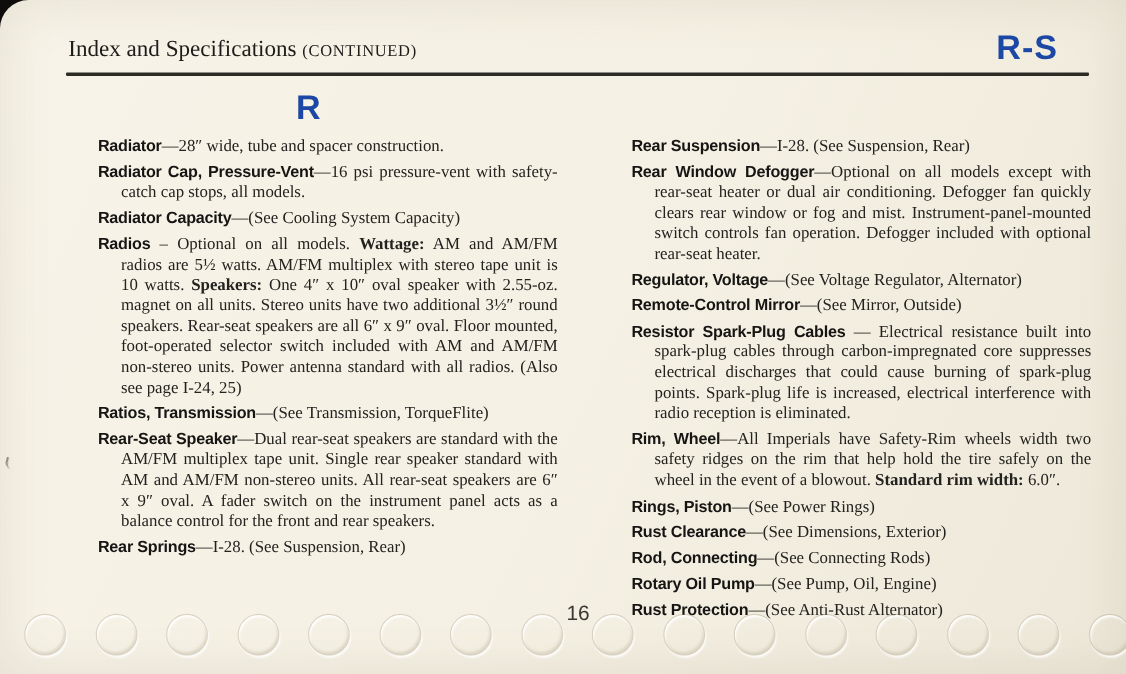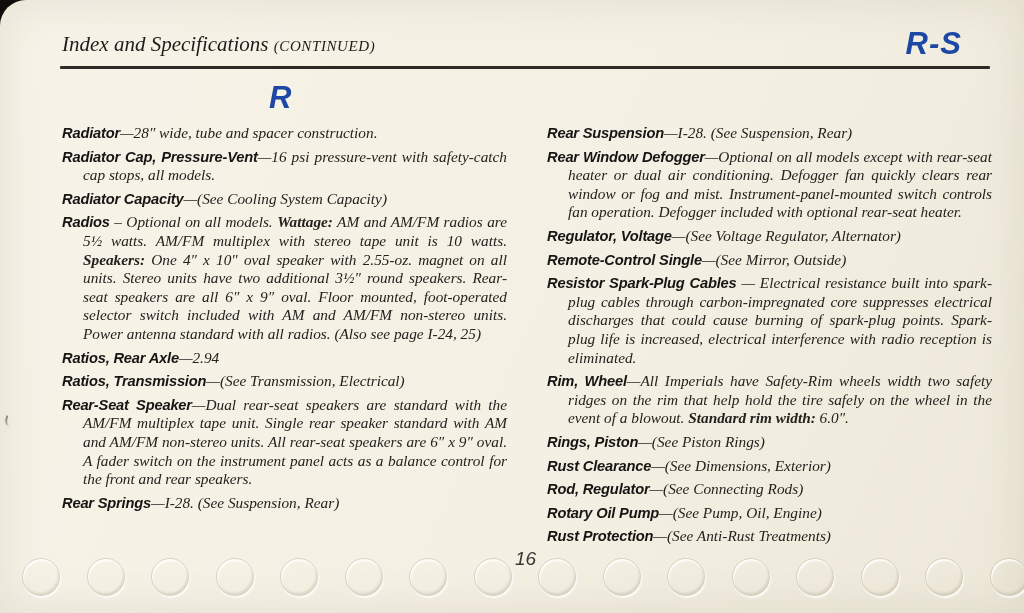--- a/index.html
+++ b/index.html
@@ -7,21 +7,20 @@
     width:1024px;height:613px;
     background:#0e0d0b;
     position:relative;overflow:hidden;
     font-family:"Liberation Serif", serif;
   }
   .page{
     position:absolute;inset:0;
     background:linear-gradient(115deg,#f7f3e8 0%,#f4f0e3 55%,#ede8d9 100%);
     border-top-left-radius:26px;
     box-shadow:inset 0 0 46px rgba(125,113,86,0.14);
-    font-style:italic;
   }
   
   .header-title{
     position:absolute;left:62px;top:32px;
     font-size:21px;color:#1d1c19;white-space:nowrap;
   }
   .header-title .continued{
     font-size:15px;letter-spacing:0.6px;
   }
   .letter-range{
@@ -36,21 +35,21 @@
   .section-letter{
     position:absolute;left:269px;top:80px;
     font-family:"Liberation Sans",sans-serif;font-weight:700;
     font-size:31px;
   }
   
   .columns{
     position:absolute;left:62px;top:124px;width:930px;
     display:flex;gap:40px;
   }
-  .col{width:445px;}
+  .col{width:445px;margin-left:27px;}
   .entry{
     margin:0 0 5px 0;
     font-size:15.3px;line-height:18.6px;
     color:#23221f;
     text-align:justify;
     padding-left:21px;text-indent:-21px;
   }
   .term{
     font-family:"Liberation Sans",sans-serif;font-weight:700;
     font-size:14.7px;color:#161513;letter-spacing:-0.2px;
@@ -104,37 +103,36 @@
   <div class="rule"></div>
 
   <div class="section-letter" style="color: rgb(28, 71, 164);">R</div>
 
   <div class="columns">
     <div class="col" id="col-left">
         <p class="entry"><b class="term">Radiator</b><span class="seg">—28″ wide, tube and spacer construction.</span></p>
         <p class="entry"><b class="term">Radiator Cap, Pressure-Vent</b><span class="seg">—16 psi pressure-vent with safety-catch cap stops, all models.</span></p>
         <p class="entry"><b class="term">Radiator Capacity</b><span class="seg">—(See Cooling System Capacity)</span></p>
         <p class="entry"><b class="term">Radios</b><span class="seg"> – Optional on all models. </span><span class="seg bold">Wattage:</span><span class="seg"> AM and AM/FM radios are 5½ watts. AM/FM multiplex with stereo tape unit is 10 watts. </span><span class="seg bold">Speakers:</span><span class="seg"> One 4″ x 10″ oval speaker with 2.55-oz. magnet on all units. Stereo units have two additional 3½″ round speakers. Rear-seat speakers are all 6″ x 9″ oval. Floor mounted, foot-operated selector switch included with AM and AM/FM non-stereo units. Power antenna standard with all radios. (Also see page I-24, 25)</span></p>
-        <p class="entry"><b class="term">Ratios, Rear Axle</b><span class="seg">—2.94</span></p>
-        <p class="entry"><b class="term">Ratios, Transmission</b><span class="seg">—(See Transmission, Electrical)</span></p>
+        <p class="entry"><b class="term">Ratios, Transmission</b><span class="seg">—(See Transmission, TorqueFlite)</span></p>
         <p class="entry"><b class="term">Rear-Seat Speaker</b><span class="seg">—Dual rear-seat speakers are standard with the AM/FM multiplex tape unit. Single rear speaker standard with AM and AM/FM non-stereo units. All rear-seat speakers are 6″ x 9″ oval. A fader switch on the instrument panel acts as a balance control for the front and rear speakers.</span></p>
         <p class="entry"><b class="term">Rear Springs</b><span class="seg">—I-28. (See Suspension, Rear)</span></p>
       </div>
     <div class="col" id="col-right">
         <p class="entry"><b class="term">Rear Suspension</b><span class="seg">—I-28. (See Suspension, Rear)</span></p>
         <p class="entry"><b class="term">Rear Window Defogger</b><span class="seg">—Optional on all models except with rear-seat heater or dual air conditioning. Defogger fan quickly clears rear window or fog and mist. Instrument-panel-mounted switch controls fan operation. Defogger included with optional rear-seat heater.</span></p>
         <p class="entry"><b class="term">Regulator, Voltage</b><span class="seg">—(See Voltage Regulator, Alternator)</span></p>
-        <p class="entry"><b class="term">Remote-Control Single</b><span class="seg">—(See Mirror, Outside)</span></p>
+        <p class="entry"><b class="term">Remote-Control Mirror</b><span class="seg">—(See Mirror, Outside)</span></p>
         <p class="entry"><b class="term">Resistor Spark-Plug Cables</b><span class="seg"> — Electrical resistance built into spark-plug cables through carbon-impregnated core suppresses electrical discharges that could cause burning of spark-plug points. Spark-plug life is increased, electrical interference with radio reception is eliminated.</span></p>
         <p class="entry"><b class="term">Rim, Wheel</b><span class="seg">—All Imperials have Safety-Rim wheels width two safety ridges on the rim that help hold the tire safely on the wheel in the event of a blowout. </span><span class="seg bold">Standard rim width:</span><span class="seg"> 6.0″.</span></p>
-        <p class="entry"><b class="term">Rings, Piston</b><span class="seg">—(See Piston Rings)</span></p>
+        <p class="entry"><b class="term">Rings, Piston</b><span class="seg">—(See Power Rings)</span></p>
         <p class="entry"><b class="term">Rust Clearance</b><span class="seg">—(See Dimensions, Exterior)</span></p>
-        <p class="entry"><b class="term">Rod, Regulator</b><span class="seg">—(See Connecting Rods)</span></p>
+        <p class="entry"><b class="term">Rod, Connecting</b><span class="seg">—(See Connecting Rods)</span></p>
         <p class="entry"><b class="term">Rotary Oil Pump</b><span class="seg">—(See Pump, Oil, Engine)</span></p>
-        <p class="entry"><b class="term">Rust Protection</b><span class="seg">—(See Anti-Rust Treatments)</span></p>
+        <p class="entry"><b class="term">Rust Protection</b><span class="seg">—(See Anti-Rust Alternator)</span></p>
       </div>
   </div>
 
   <div class="page-number">16</div>
 
   <div class="perforation-row" id="perforation-row">
       <div class="hole"></div>
       <div class="hole"></div>
       <div class="hole"></div>
       <div class="hole"></div>

